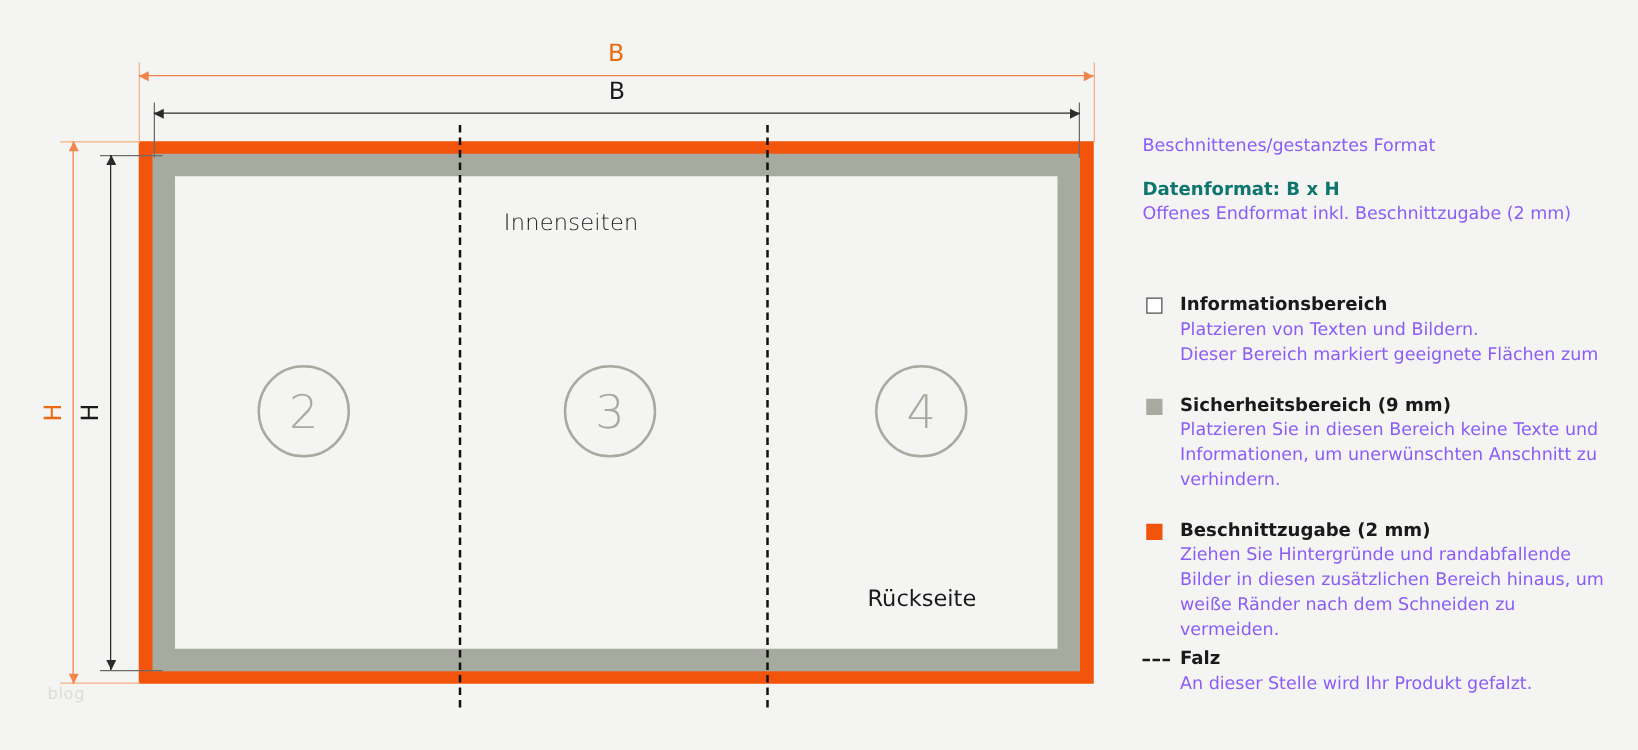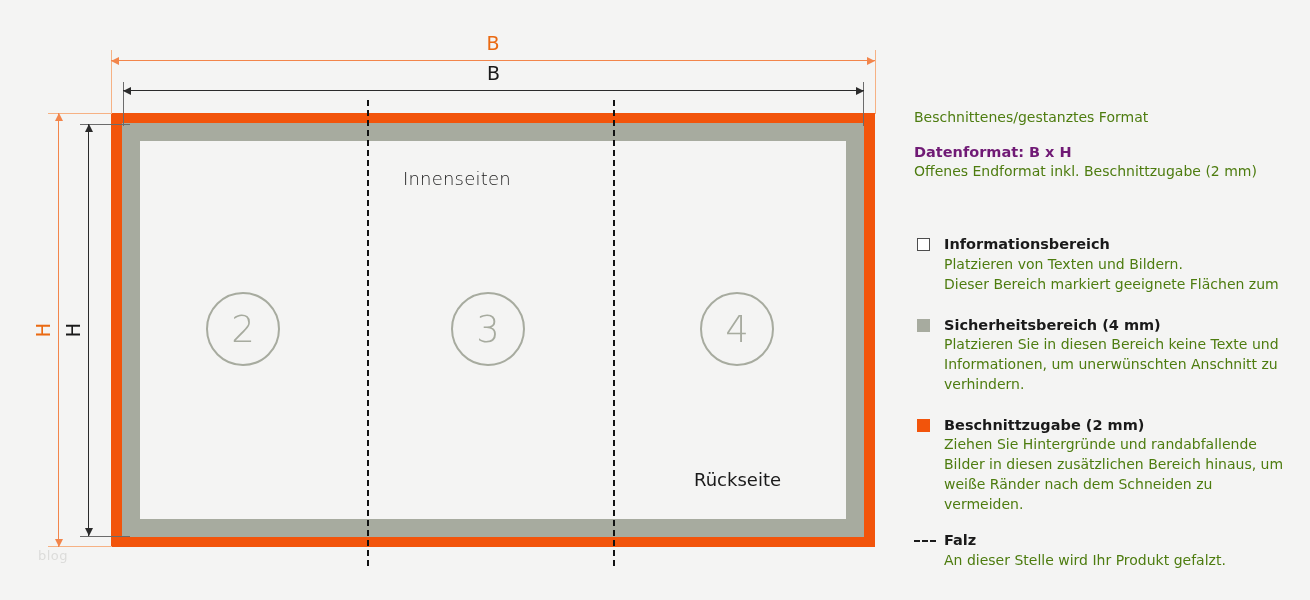--- a/index.html
+++ b/index.html
@@ -155,26 +155,26 @@
     left: 914px; top: 108px;
     width: 380px;
   }
   .legend-block { position: relative; }
   .legend-title {
     font-size: 14.5px;
     font-weight: 600;
     line-height: 1.42;
     color: #1a1a1a;
   }
-  .legend-title.accent { color: #701a75; }
+  .legend-title.accent { color: #0f766e; }
   .legend-desc {
     font-size: 14px;
     font-weight: 400;
     line-height: 1.42;
-    color: #4d7c0f;
+    color: #8b5cf6;
   }
   .legend-item {
     position: relative;
     padding-left: 30px;
   }
   .legend-swatch {
     position: absolute;
     left: 3px; top: 4px;
     width: 13px; height: 13px;
     box-sizing: border-box;
@@ -269,33 +269,33 @@
 
   <div class="legend-item" style="margin-top:52px;">
     <span class="legend-swatch swatch-outline"></span>
     <div class="legend-title">Informationsbereich</div>
     <div class="legend-desc">Platzieren von Texten und Bildern.</div>
     <div class="legend-desc">Dieser Bereich markiert geeignete Flächen zum</div>
   </div>
 
   <div class="legend-item" style="margin-top:20px;">
     <span class="legend-swatch swatch-gray"></span>
-    <div class="legend-title">Sicherheitsbereich (4 mm)</div>
+    <div class="legend-title">Sicherheitsbereich (9 mm)</div>
     <div class="legend-desc">Platzieren Sie in diesen Bereich keine Texte und</div>
     <div class="legend-desc">Informationen, um unerwünschten Anschnitt zu</div>
     <div class="legend-desc">verhindern.</div>
   </div>
 
   <div class="legend-item" style="margin-top:20px;">
     <span class="legend-swatch swatch-orange"></span>
     <div class="legend-title">Beschnittzugabe (2 mm)</div>
     <div class="legend-desc">Ziehen Sie Hintergründe und randabfallende</div>
     <div class="legend-desc">Bilder in diesen zusätzlichen Bereich hinaus, um</div>
     <div class="legend-desc">weiße Ränder nach dem Schneiden zu vermeiden.</div>
   </div>
 
-  <div class="legend-item" style="margin-top:15px;">
+  <div class="legend-item" style="margin-top:2px;">
     <span class="swatch-dashed"></span>
     <div class="legend-title">Falz</div>
     <div class="legend-desc">An dieser Stelle wird Ihr Produkt gefalzt.</div>
   </div>
 
 </div>
 
 </body></html>

